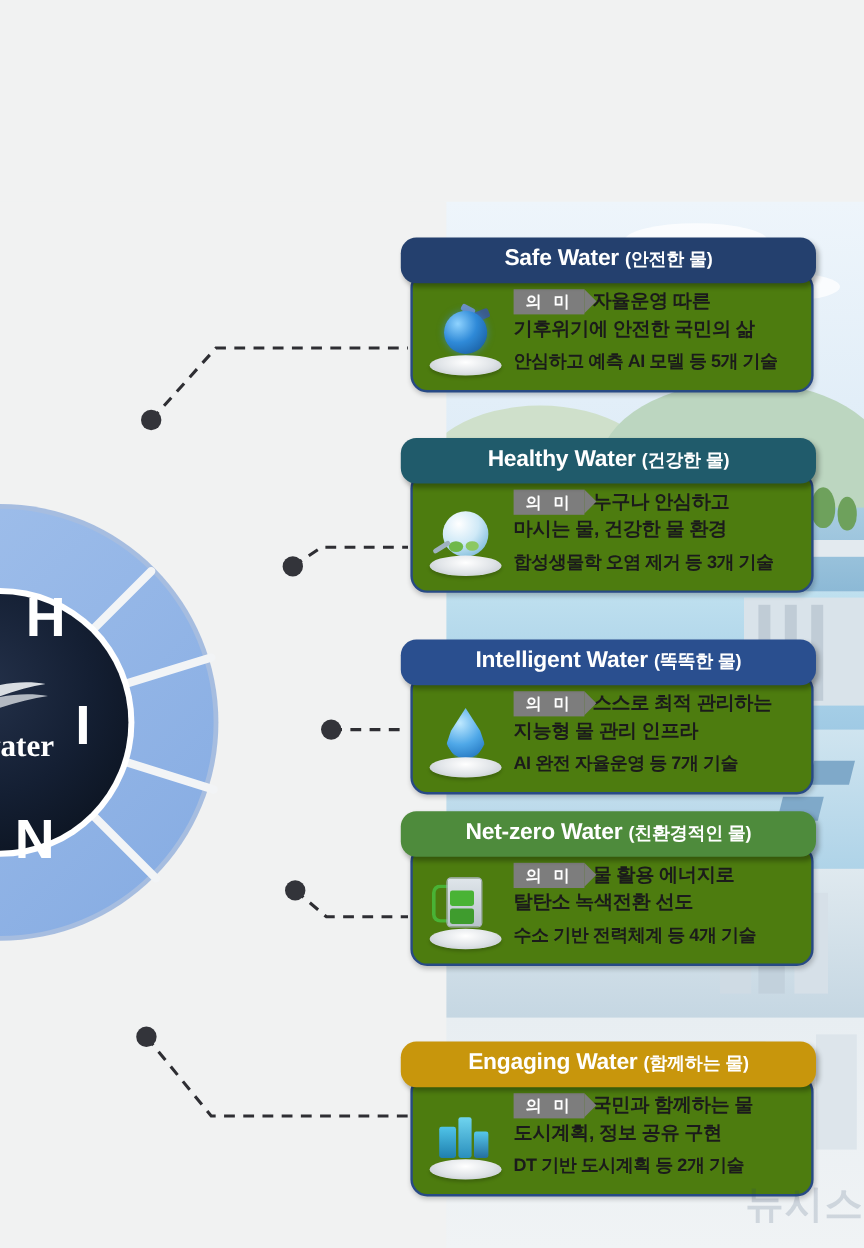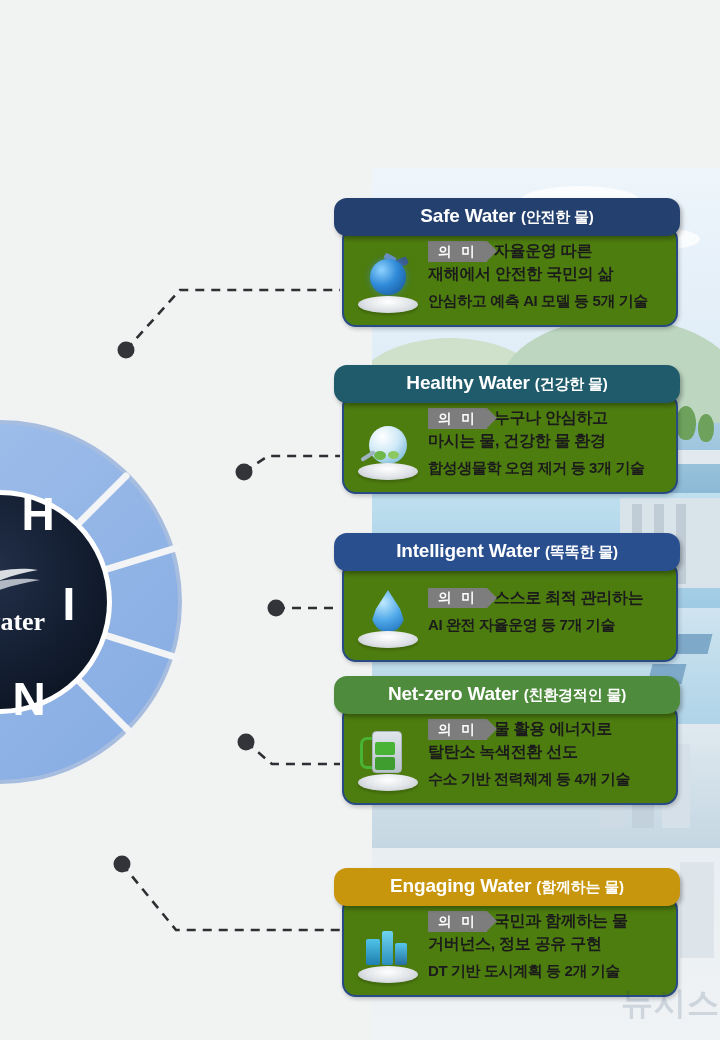--- a/index.html
+++ b/index.html
@@ -276,21 +276,21 @@
         <div class="satl"></div>
           <div class="satl2"></div>
         <div class="glob"></div>
           <div class="ped"></div>
       </div>
       <div class="card-text">
         <div class="line1">
           <span class="badge">의 미</span>
           <span class="meaning1">자율운영 따른</span>
         </div>
-        <div class="meaning2">재해에서 안전한 국민의 삶</div>
+        <div class="meaning2">기후위기에 안전한 국민의 삶</div>
         <div class="techline">안심하고 예측 AI 모델 등 5개 기술</div>
       </div>
     </div>
   </div>
 
   <div class="card" style="top:365px;">
     <div class="card-head" style="background:#205b6b;">
       <span>Healthy Water</span>
       <span class="ko">(건강한 물)</span>
     </div>
@@ -321,20 +321,21 @@
     <div class="card-body">
       <div class="card-icon">
         <div class="drop"></div>
           <div class="ped"></div>
       </div>
       <div class="card-text">
         <div class="line1">
           <span class="badge">의 미</span>
           <span class="meaning1">스스로 최적 관리하는</span>
         </div>
+        <div class="meaning2">지능형 물 관리 인프라</div>
         <div class="techline">AI 완전 자율운영 등 7개 기술</div>
       </div>
     </div>
   </div>
 
   <div class="card" style="top:676px;">
     <div class="card-head" style="background:#4e8b3c;">
       <span>Net-zero Water</span>
       <span class="ko">(친환경적인 물)</span>
     </div>
@@ -367,21 +368,21 @@
         <div class="cityminiA"></div>
           <div class="cityminiB"></div>
           <div class="cityminiC"></div>
         <div class="ped"></div>
       </div>
       <div class="card-text">
         <div class="line1">
           <span class="badge">의 미</span>
           <span class="meaning1">국민과 함께하는 물</span>
         </div>
-        <div class="meaning2">거버넌스, 정보 공유 구현</div>
+        <div class="meaning2">도시계획, 정보 공유 구현</div>
         <div class="techline">DT 기반 도시계획 등 2개 기술</div>
       </div>
     </div>
   </div>
 
   <div class="watermark">뉴시스</div>
 
 </div>
 
 </body></html>

